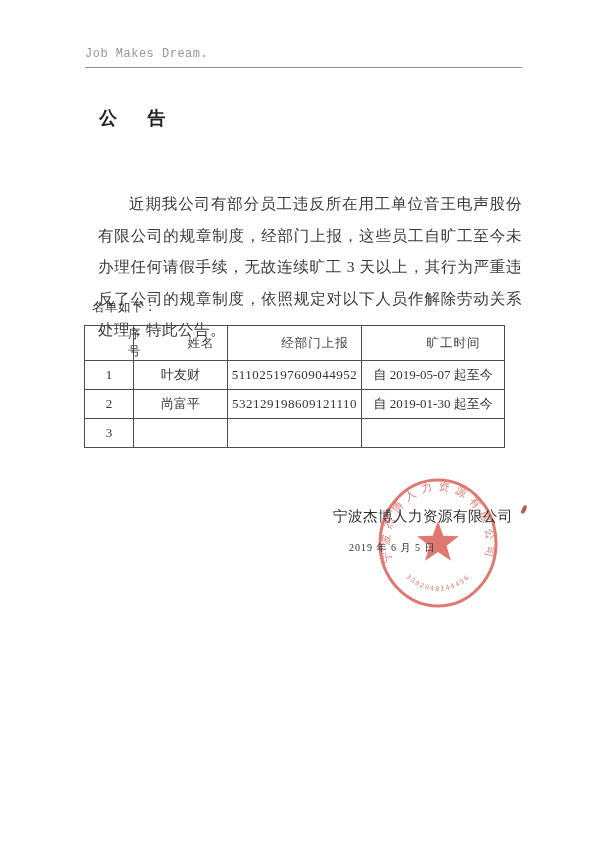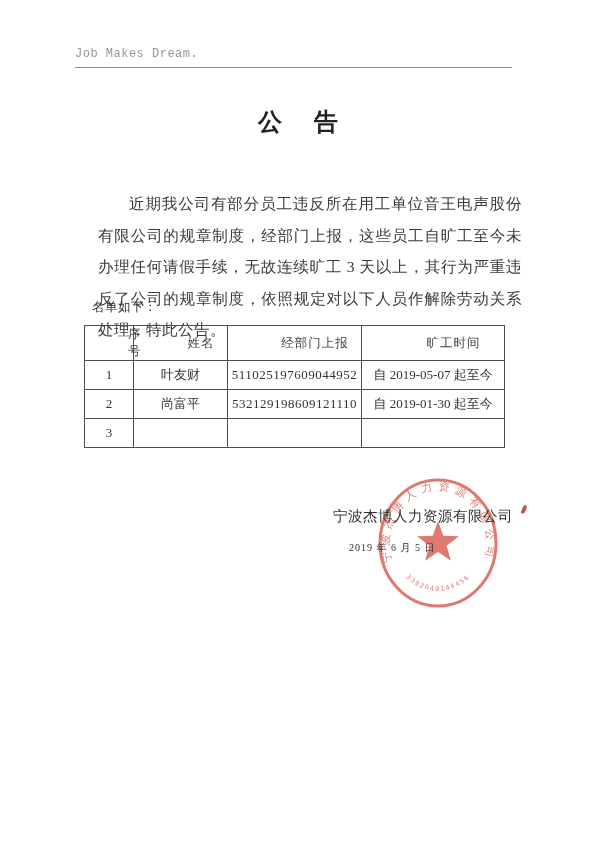--- a/index.html
+++ b/index.html
@@ -6,38 +6,38 @@
   .page{
     position:relative;
     width:600px;height:848px;
     background:#ffffff;
     overflow:hidden;
     font-family:"Liberation Serif","DejaVu Serif",serif;
     color:#333;
   }
   
   .hdr{
-    position:absolute;left:75px;top:47px;width:437px;
+    position:absolute;left:85px;top:47px;width:437px;
     display:flex;justify-content:space-between;align-items:flex-end;
     border-bottom:1.5px solid #8f8f8f;
     padding-bottom:6px;
   }
   .hdr-left{
     font-family:"Liberation Mono","DejaVu Sans Mono",monospace;
     font-size:12px;color:#979797;letter-spacing:0.5px;
   }
   .hdr-right{
     font-size:12px;color:#8a8a8a;letter-spacing:0.3px;
     font-family:"Liberation Mono","DejaVu Sans Mono",monospace;
   }
   
   .title{
     position:absolute;left:86px;top:106px;width:424px;
-    margin:0;text-align:center;
-    font-size:24px;font-weight:700;color:#222;
+    margin:0;
+    font-size:18px;font-weight:700;color:#222;
     letter-spacing:13px;text-indent:13px;
   }
   
   .para{
     position:absolute;left:86px;top:176px;width:424px;
     margin:12px;
     font-size:15.5px;line-height:31.5px;color:#3a3a3a;
     text-align:justify;text-indent:31px;letter-spacing:0.5px;
   }
   .list-label{

